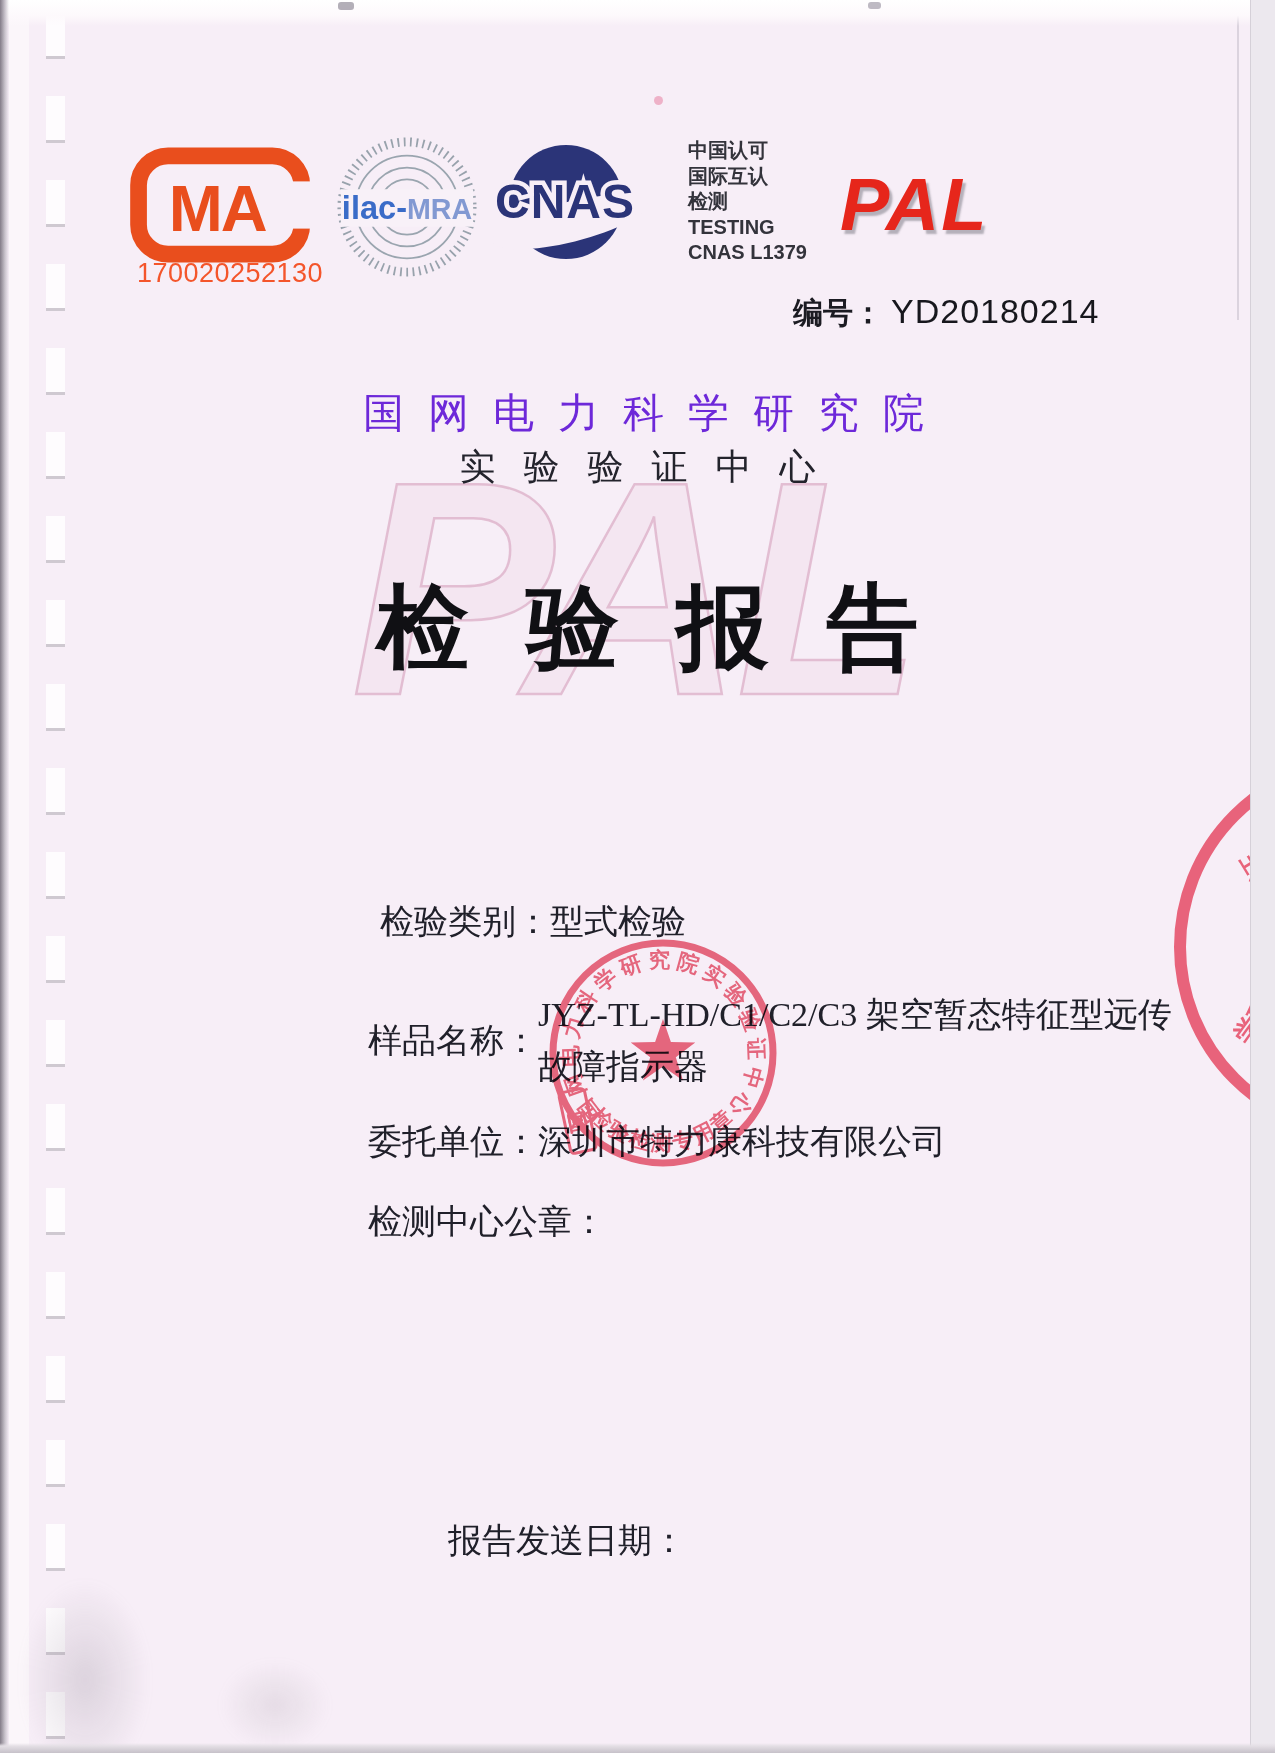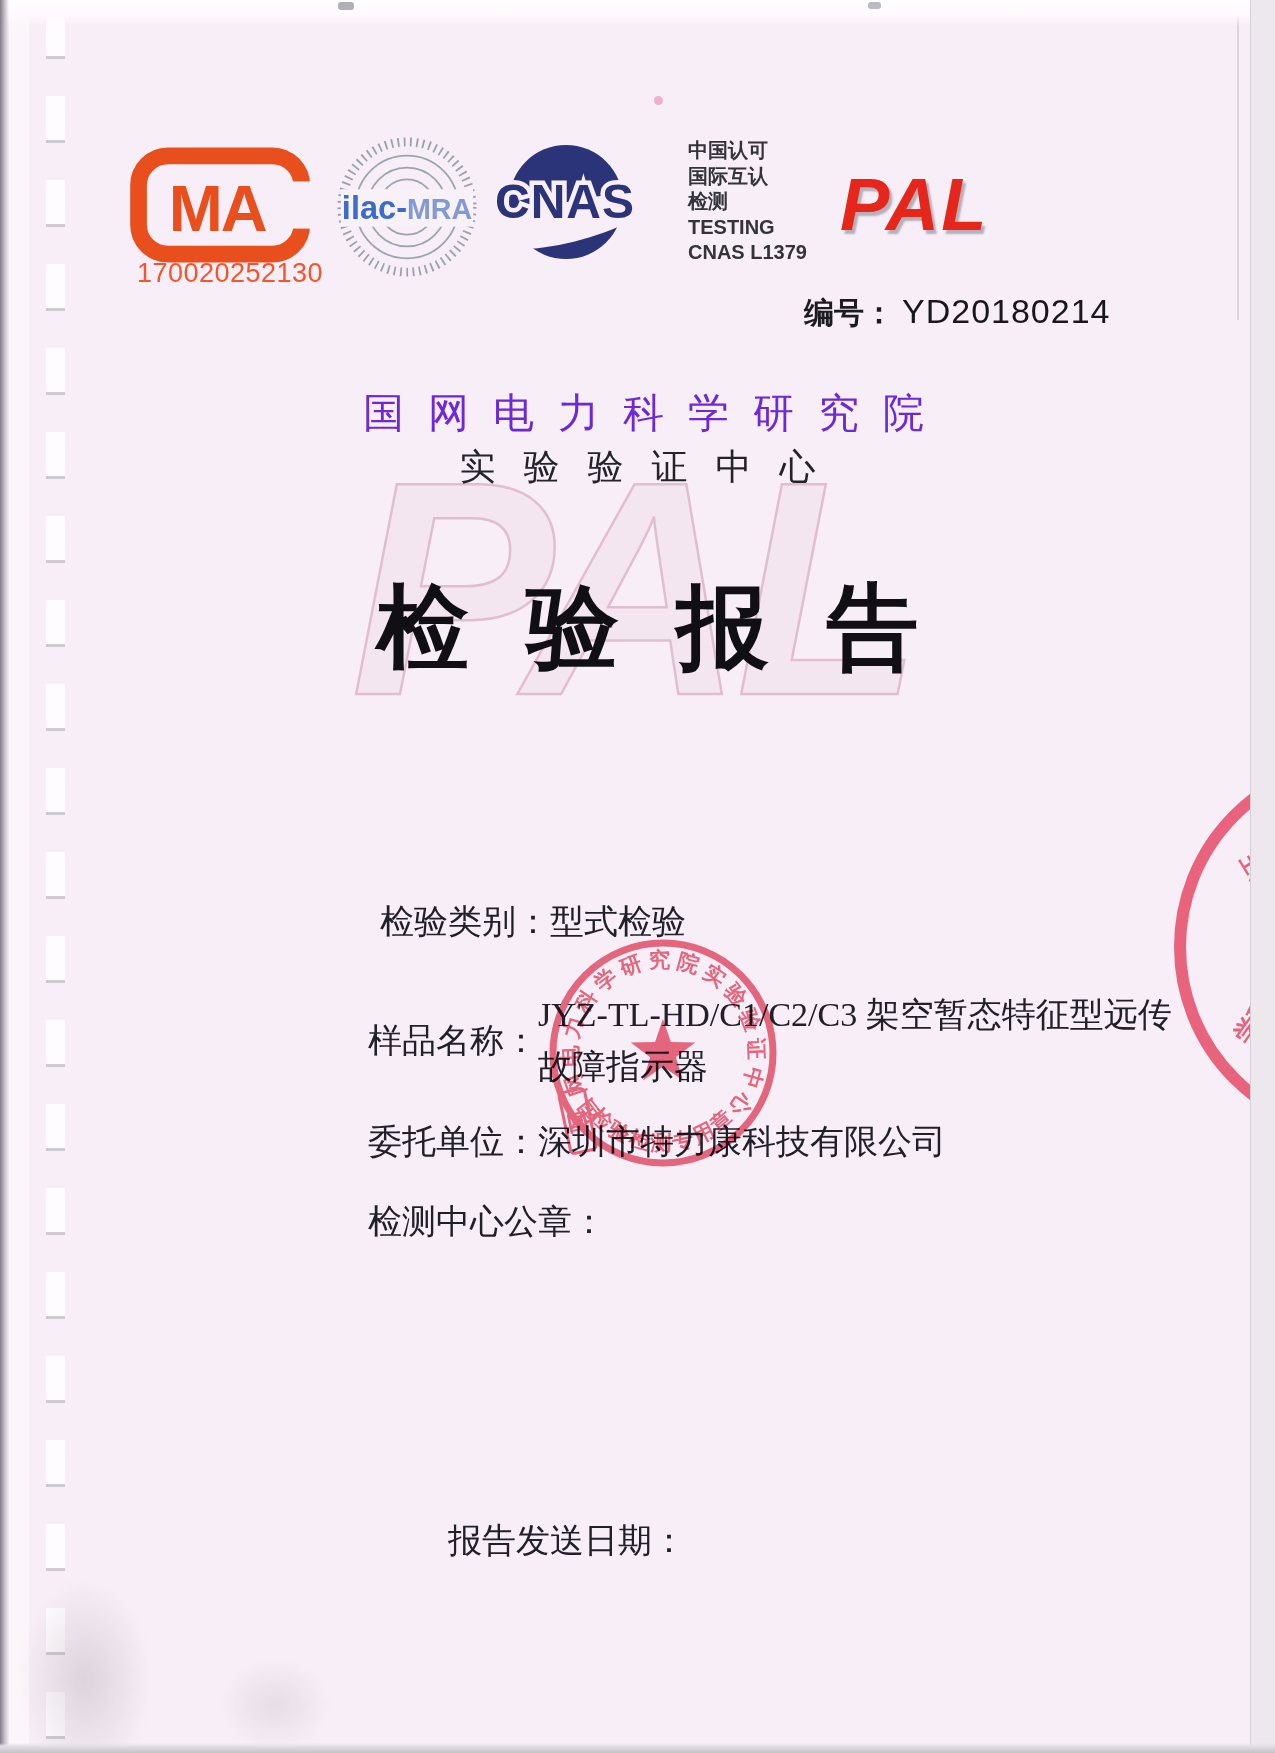--- a/index.html
+++ b/index.html
@@ -35,21 +35,21 @@
   .cma{position:absolute;left:126px;top:146px;width:208px;height:118px;z-index:2;}
   .cma-num{position:absolute;left:118px;top:258px;width:224px;text-align:center;
     font-size:27px;font-weight:500;letter-spacing:.5px;color:#f4552b;z-index:2;}
   .ilac{position:absolute;left:333px;top:132px;width:148px;height:150px;z-index:2;}
   .cnas{position:absolute;left:478px;top:136px;width:174px;height:140px;z-index:2;}
   .accred{position:absolute;left:666px;top:138px;width:160px;z-index:2;
     font-size:20px;line-height:25.5px;font-weight:700;color:#33333b;margin-left:22px;}
   .pal-logo{position:absolute;left:840px;top:162px;z-index:2;
     font-size:74px;font-style:italic;font-weight:900;letter-spacing:2px;color:#e6261b;
     text-shadow:3px 4px 2px rgba(100,100,110,.45);}
-  .report-no{position:absolute;left:793px;top:292px;z-index:2;display:flex;align-items:baseline;gap:8px;margin-left:11px;}
+  .report-no{position:absolute;left:793px;top:292px;z-index:2;display:flex;align-items:baseline;gap:8px;}
   .report-no .lbl{font-size:30px;font-weight:600;color:#1b1b22;}
   .report-no .val{font-size:34px;font-weight:400;letter-spacing:1px;color:#17171d;}
   .inst1{position:absolute;left:0;right:0;top:386px;text-align:center;z-index:2;
     font-family:"Liberation Serif",serif;font-size:41px;color:#6d28d9;letter-spacing:24px;padding-left:36px;}
   .inst2{position:absolute;left:0;right:0;top:443px;text-align:center;z-index:2;
     font-family:"Liberation Serif",serif;font-size:36px;color:#23232c;letter-spacing:28px;padding-left:28px;}
   .watermark{position:absolute;left:0;right:0;top:436px;text-align:center;z-index:1;
     font-size:305px;font-style:italic;font-weight:700;line-height:1;
     color:rgba(226,188,210,.15);-webkit-text-stroke:2.5px rgba(224,184,206,.9);
     letter-spacing:-8px;transform:translateX(-5px);}

